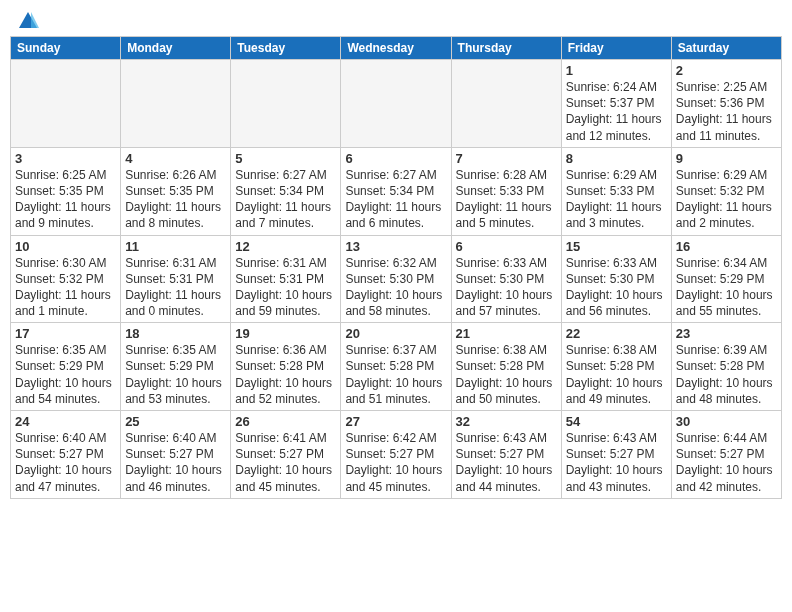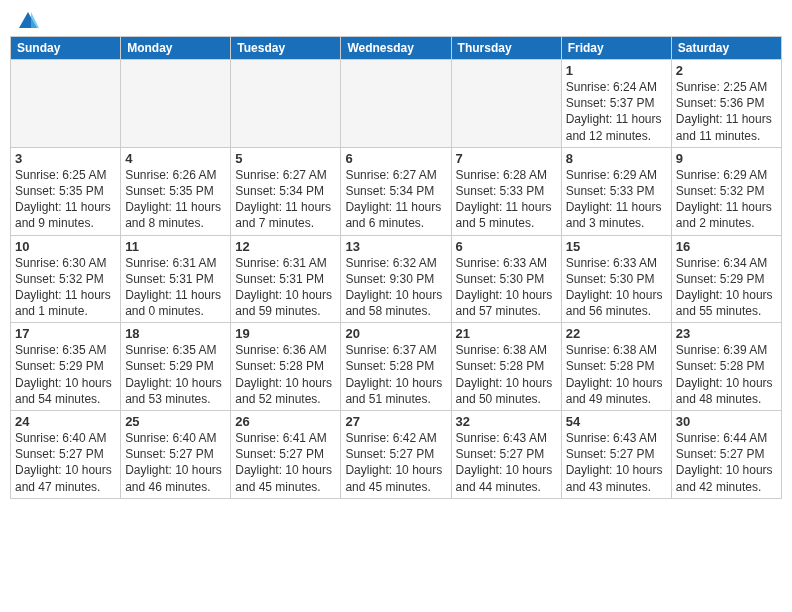--- a/index.html
+++ b/index.html
@@ -135,21 +135,21 @@
           </td>
           <td>
             <span class="day-num">12</span>
             <div class="day-info">Sunrise: 6:31 AM
 Sunset: 5:31 PM
 Daylight: 10 hours and 59 minutes.</div>
           </td>
           <td>
             <span class="day-num">13</span>
             <div class="day-info">Sunrise: 6:32 AM
-Sunset: 9:30 PM
+Sunset: 5:30 PM
 Daylight: 10 hours and 58 minutes.</div>
           </td>
           <td>
             <span class="day-num">6</span>
             <div class="day-info">Sunrise: 6:33 AM
 Sunset: 5:30 PM
 Daylight: 10 hours and 57 minutes.</div>
           </td>
           <td>
             <span class="day-num">15</span>

